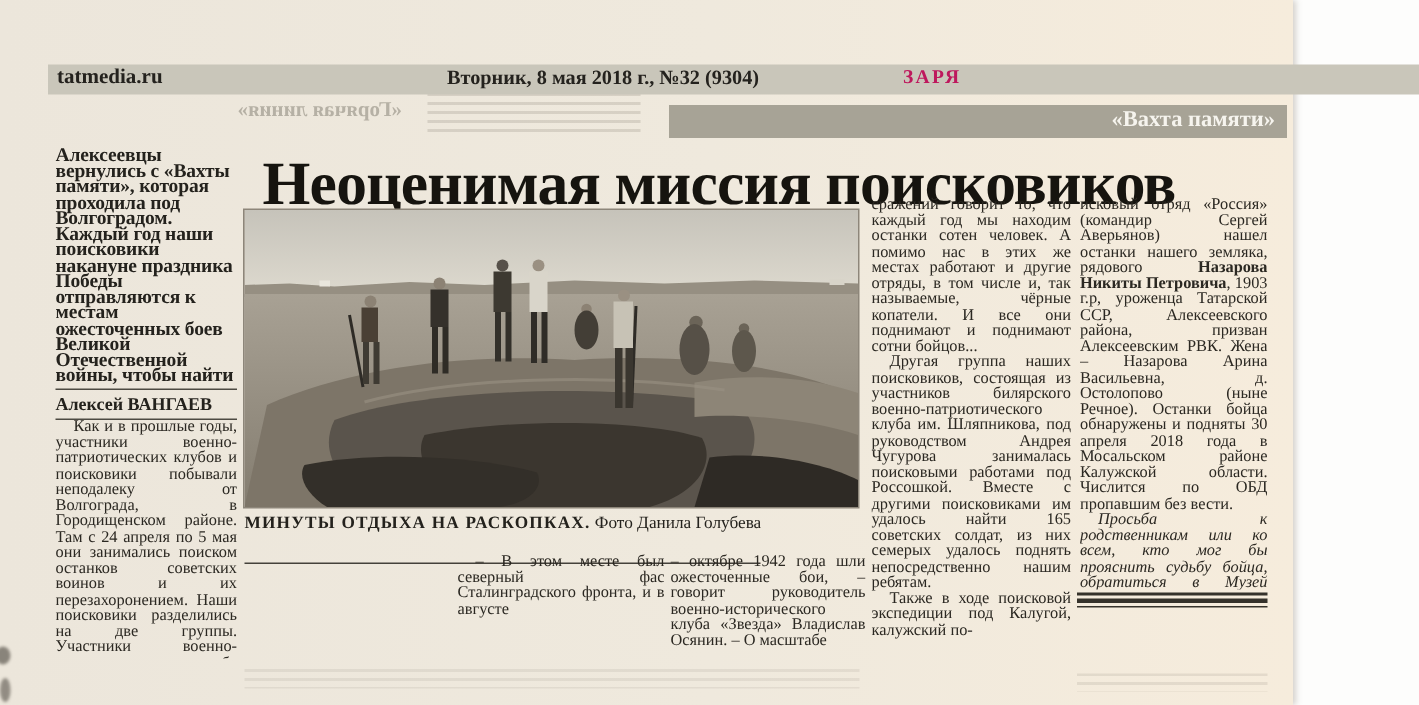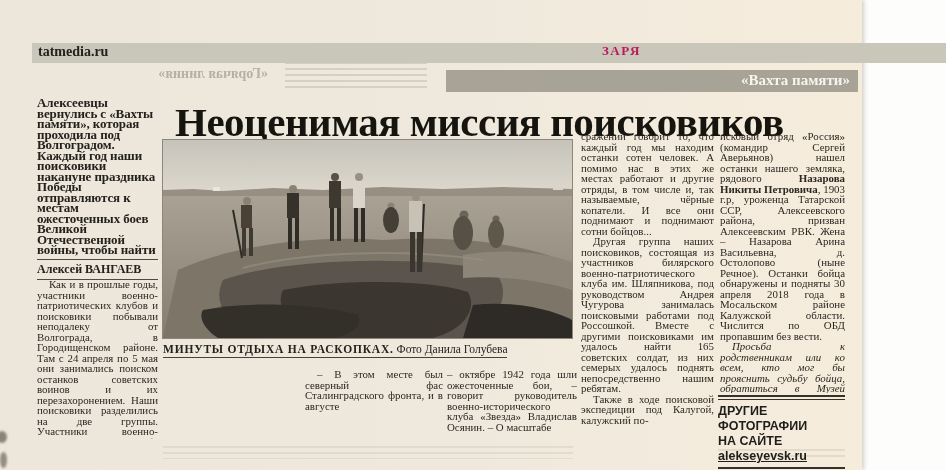--- a/index.html
+++ b/index.html
@@ -35,21 +35,21 @@
   .col1{left:37px;top:279px;width:121px;height:160px;}
   .col2{left:163px;top:369px;width:137px;height:70px;}
   .col3{left:305px;top:369px;width:138px;height:70px;}
   .col4{left:447px;top:369px;width:130px;height:70px;}
   .col5{left:581px;top:131px;width:133px;height:308px;}
   .col6{left:720px;top:131px;width:125px;height:262px;}
   
   .photo{position:absolute;left:163px;top:140px;width:409px;height:198px;background:#aaa396;
          outline:1px solid #8d867a;}
   .caption{position:absolute;left:163px;top:343px;font-size:11.5px;color:#24221d;}
-  .caption .inner{display:inline-block;border-bottom:1px solid #44413a;padding-bottom:2px;}
+  .caption .inner{display:inline-block;border-bottom:1px solid #44413a;padding-bottom:20px;}
   .cap-b{font-weight:bold;letter-spacing:.8px;}
   .cap-r{font-size:11.5px;}
   
   .promo{position:absolute;left:718px;top:395px;width:127px;color:#1f1e1a;
          font-family:"Liberation Sans","DejaVu Sans",sans-serif;}
   .rule2{height:2px;border-top:2px solid #35322b;border-bottom:1px solid #35322b;}
   .promo-text{margin:4px 0 3px 0;font-weight:bold;font-size:12.5px;line-height:15px;text-align:left;}
   .promo-text a{color:#1f1e1a;text-decoration:underline;cursor:pointer;}
   
   .ghost-rubric{position:absolute;left:148px;top:66px;width:120px;
@@ -74,20 +74,21 @@
     <div class="ghost-rubric">«Горячая линия»</div>
     <div class="bleed-bar bb1"></div>
     <div class="bleed-bar bb2"></div>
     <div class="bleed-bar bb3"></div>
     <div class="bleed-bar bb4"></div>
     <div class="smudge sm1"></div>
     <div class="smudge sm2"></div>
 
     <div class="header-strip">
       <span class="site">tatmedia.ru</span>
+      <span class="dateline">Вторник, 8 мая 2018 г., №32 (9304)</span>
       <span class="paper-name">ЗАРЯ</span>
     </div>
     <div class="badge-strip">
       <span>«Вахта памяти»</span>
     </div>
 
     <h1 class="headline">Неоценимая миссия поисковиков</h1>
 
     <div class="lede">Алексеевцы вернулись с «Вахты памяти», которая проходила под Волгоградом. Каждый год наши поисковики накануне праздника Победы отправляются к местам ожесточенных боев Великой Отечественной войны, чтобы найти воинов, отдавших жизнь за Родину, и перезахоронить их.</div>
     <div class="byline">Алексей ВАНГАЕВ</div>
@@ -186,22 +187,17 @@
         <p class="indent"><span>Другая группа наших поисковиков, состоящая из участников билярского военно-патриотического клуба им. Шляпникова, под руководством Андрея Чугурова занималась поисковыми работами под Россошкой. Вместе с другими поисковиками им удалось найти 165 советских солдат, из них семерых удалось поднять непосредственно нашим ребятам.</span></p>
         <p class="indent"><span>Также в ходе поисковой экспедиции под Калугой, калужский по-</span></p>
       </div>
     <div class="col col6">
         <p><span>исковый отряд «Россия» (командир Сергей Аверьянов) нашел останки нашего земляка, рядового </span><span class="b">Назарова Никиты Петровича</span><span>, 1903 г.р, уроженца Татарской ССР, Алексеевского района, призван Алексеевским РВК. Жена – Назарова Арина Васильевна, д. Остолопово (ныне Речное). Останки бойца обнаружены и подняты 30 апреля 2018 года в Мосальском районе Калужской области. Числится по ОБД пропавшим без вести.</span></p>
         <p class="indent italic"><span>Просьба к родственникам или ко всем, кто мог бы прояснить судьбу бойца, обратиться в Музей родного края по тел. 2-43-47 к Владиславу Осянину.</span></p>
       </div>
 
     <div class="promo">
       <div class="rule2"></div>
-      <div class="promo-text">
-        <span>ДРУГИЕ ФОТОГРАФИИ</span><br>
-        <span>НА САЙТЕ</span>
-        <a>alekseyevsk.ru</a>
-      </div>
       <div class="rule2"></div>
     </div>
 
   </div>
 </div>
 
 </body></html>

